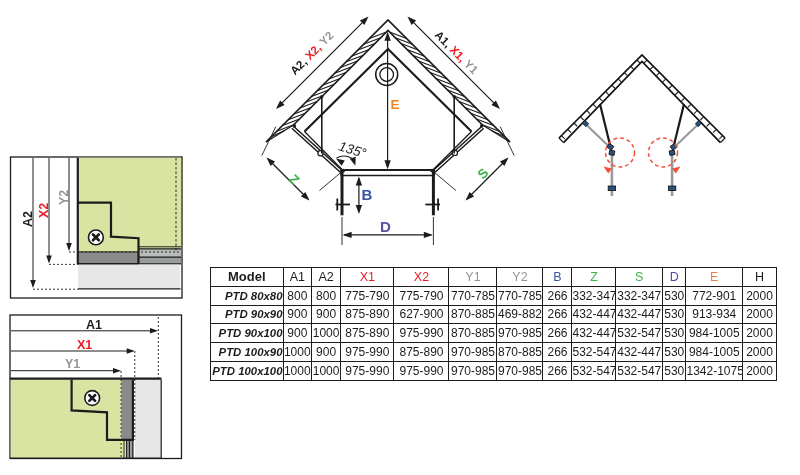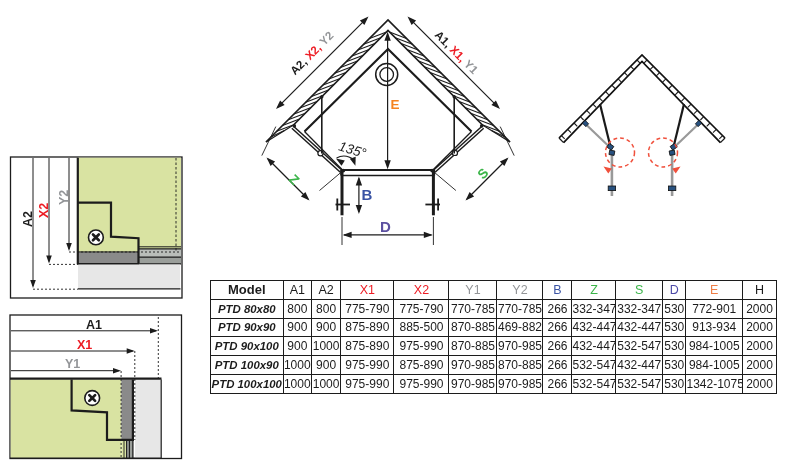--- a/index.html
+++ b/index.html
@@ -1,23 +1,23 @@
 <!DOCTYPE html>
 <html><head><meta charset="utf-8">
 <style>
 html,body{margin:0;padding:0;background:#fff;width:800px;height:475px;overflow:hidden;}
 body{font-family:"Liberation Sans",sans-serif;position:relative;}
 #art{position:absolute;left:0;top:0;}
-#tbl{position:absolute;left:210px;top:280px;border-collapse:collapse;table-layout:fixed;width:566px;
+#tbl{position:absolute;left:210px;top:267px;border-collapse:collapse;table-layout:fixed;width:566px;
  font-family:"Liberation Sans",sans-serif;border-radius:21px;}
 #tbl th,#tbl td{border:1.5px solid #1c1c1c;text-align:center;padding:0;height:17.8px;
  font-size:12px;color:#1c1c1c;white-space:nowrap;overflow:hidden;}
 #tbl th{font-size:12.5px;font-weight:normal;}
 #tbl th:first-child{font-size:13px;font-weight:bold;}
-#tbl td.m{font-weight:bold;font-style:italic;font-size:11.4px;}
+#tbl td.m{font-weight:bold;font-style:italic;font-size:11.4px;text-align:right;}
 </style></head>
 <body>
 
 <svg id="art" width="800" height="475" viewBox="0 0 800 475">
 
 <g>
 <path d="M266,142 L388,20 L510,142" fill="none" stroke="#1c1c1c" stroke-width="1.7"></path>
 <path d="M293.5,125 L388,30.5 L482.5,125" fill="none" stroke="#1c1c1c" stroke-width="1.7"></path>
 <line x1="266.0" y1="142.0" x2="293.5" y2="125.0" stroke="#1c1c1c" stroke-width="1.2" stroke-linecap="butt"></line>
 <line x1="510.0" y1="142.0" x2="482.5" y2="125.0" stroke="#1c1c1c" stroke-width="1.2" stroke-linecap="butt"></line>
@@ -369,21 +369,21 @@
       </tr>
 
 
 
 
 <tr>
         <td class="m">PTD 90x90</td>
         <td>900</td>
         <td>900</td>
         <td>875-890</td>
-        <td>885-500</td>
+        <td>627-900</td>
         <td>870-885</td>
         <td>469-882</td>
         <td>266</td>
         <td>432-447</td>
         <td>432-447</td>
         <td>530</td>
         <td>913-934</td>
         <td>2000</td>
       </tr>
 

